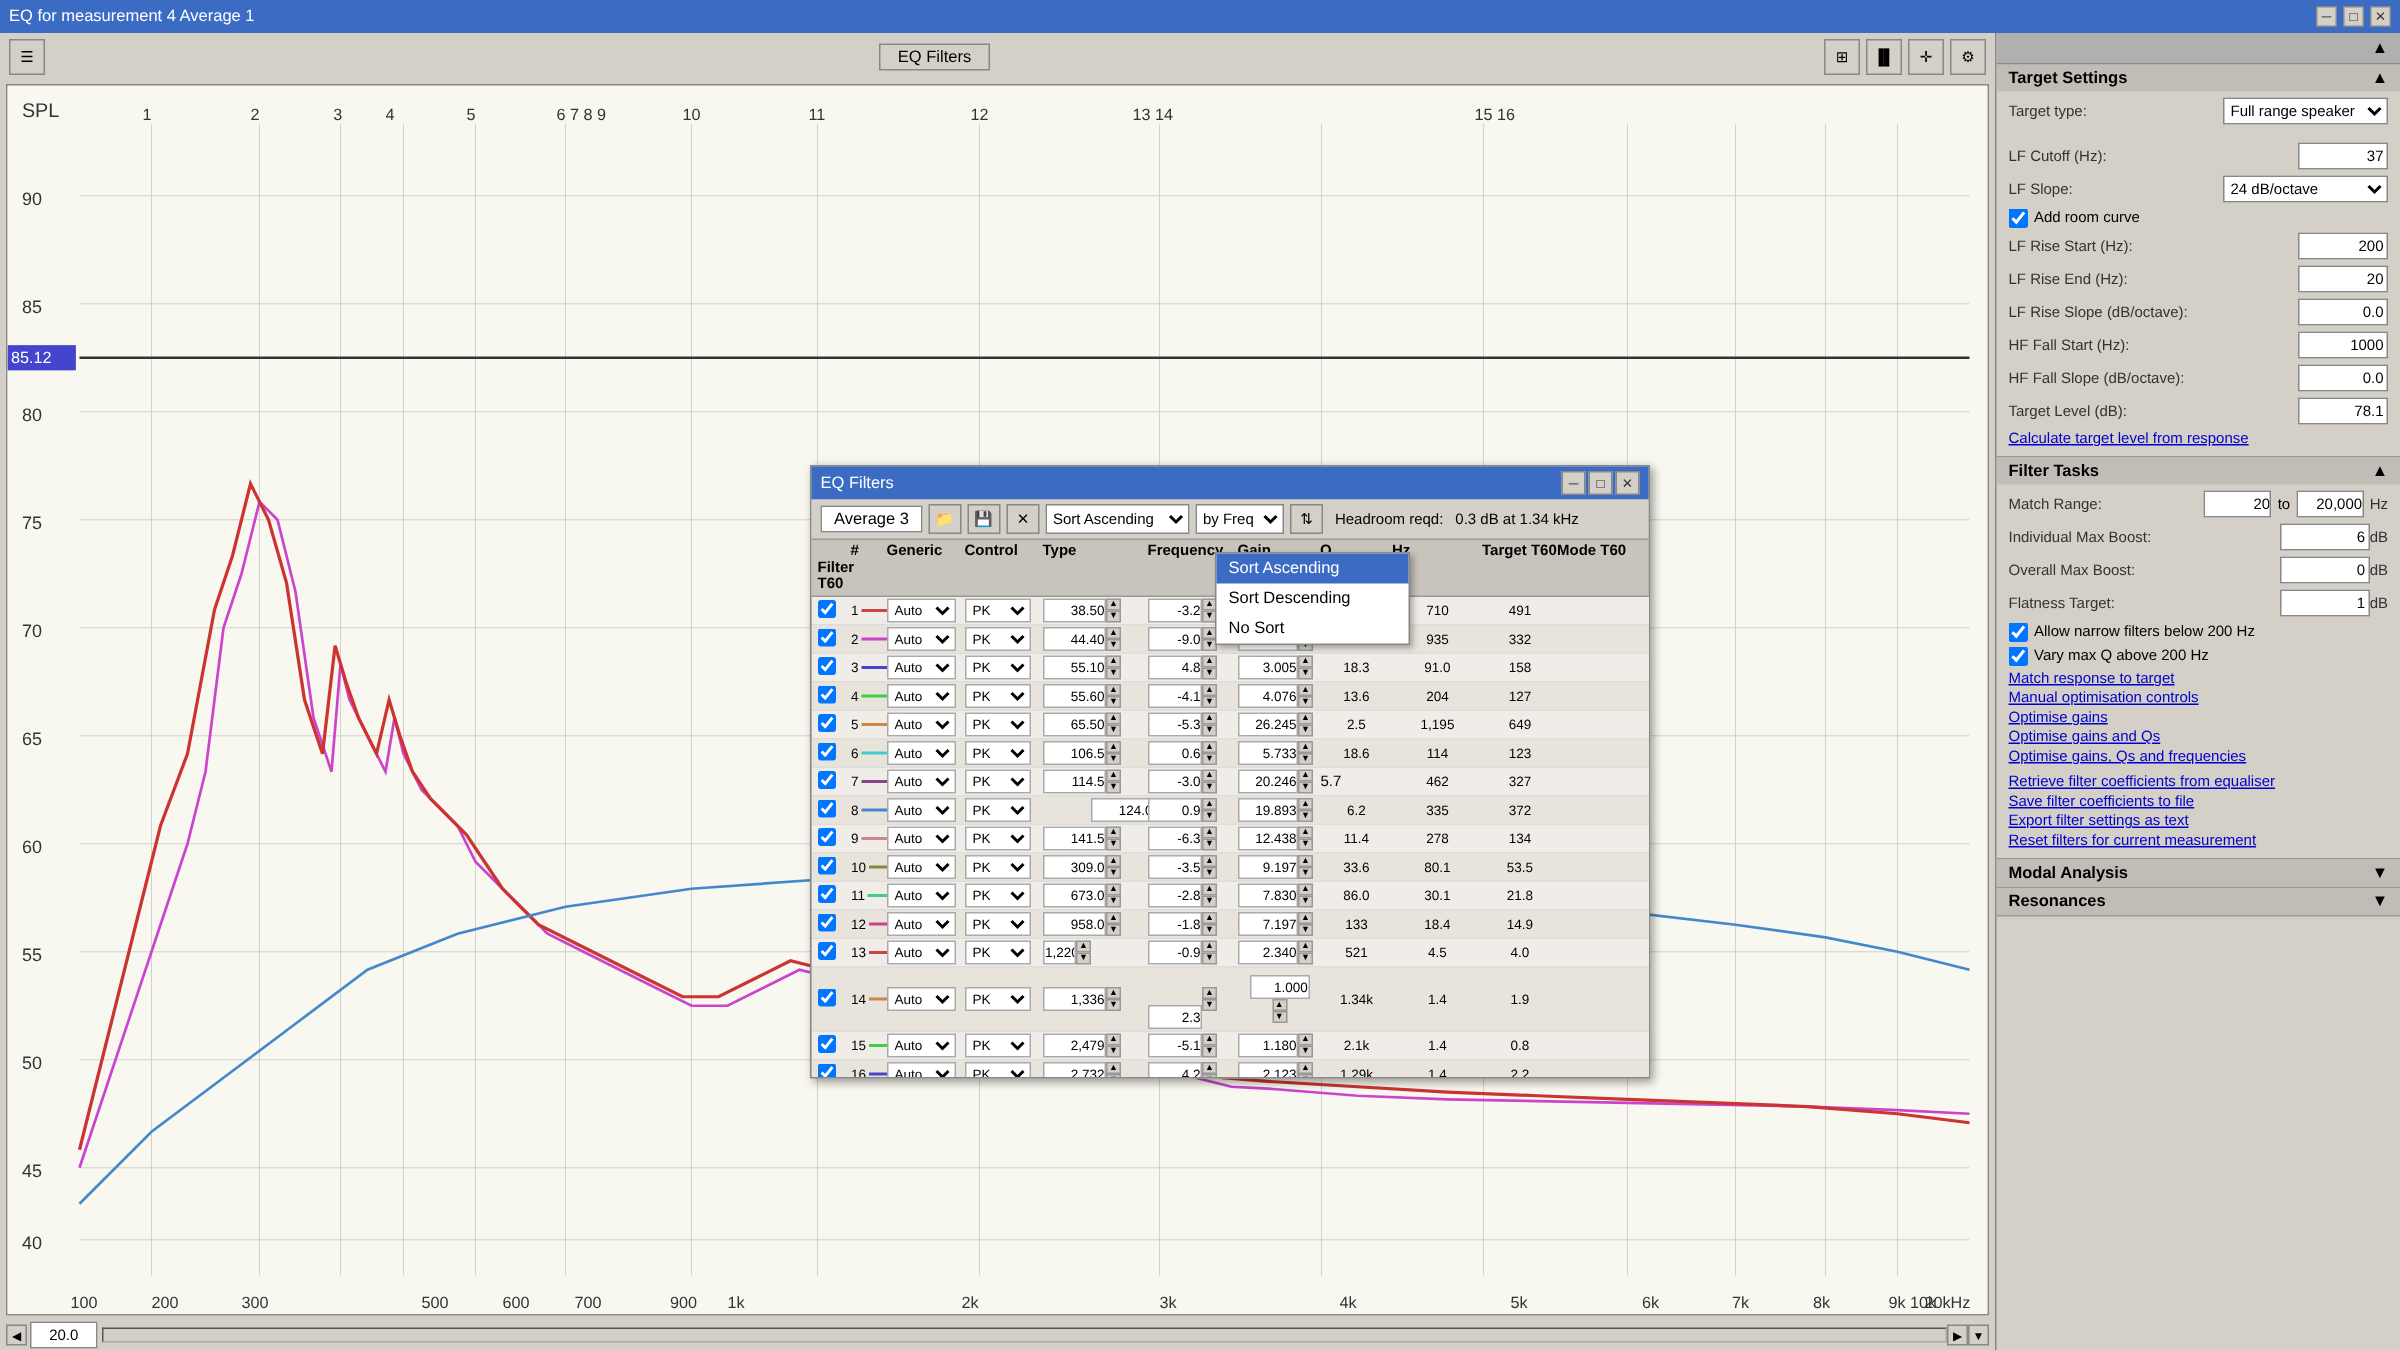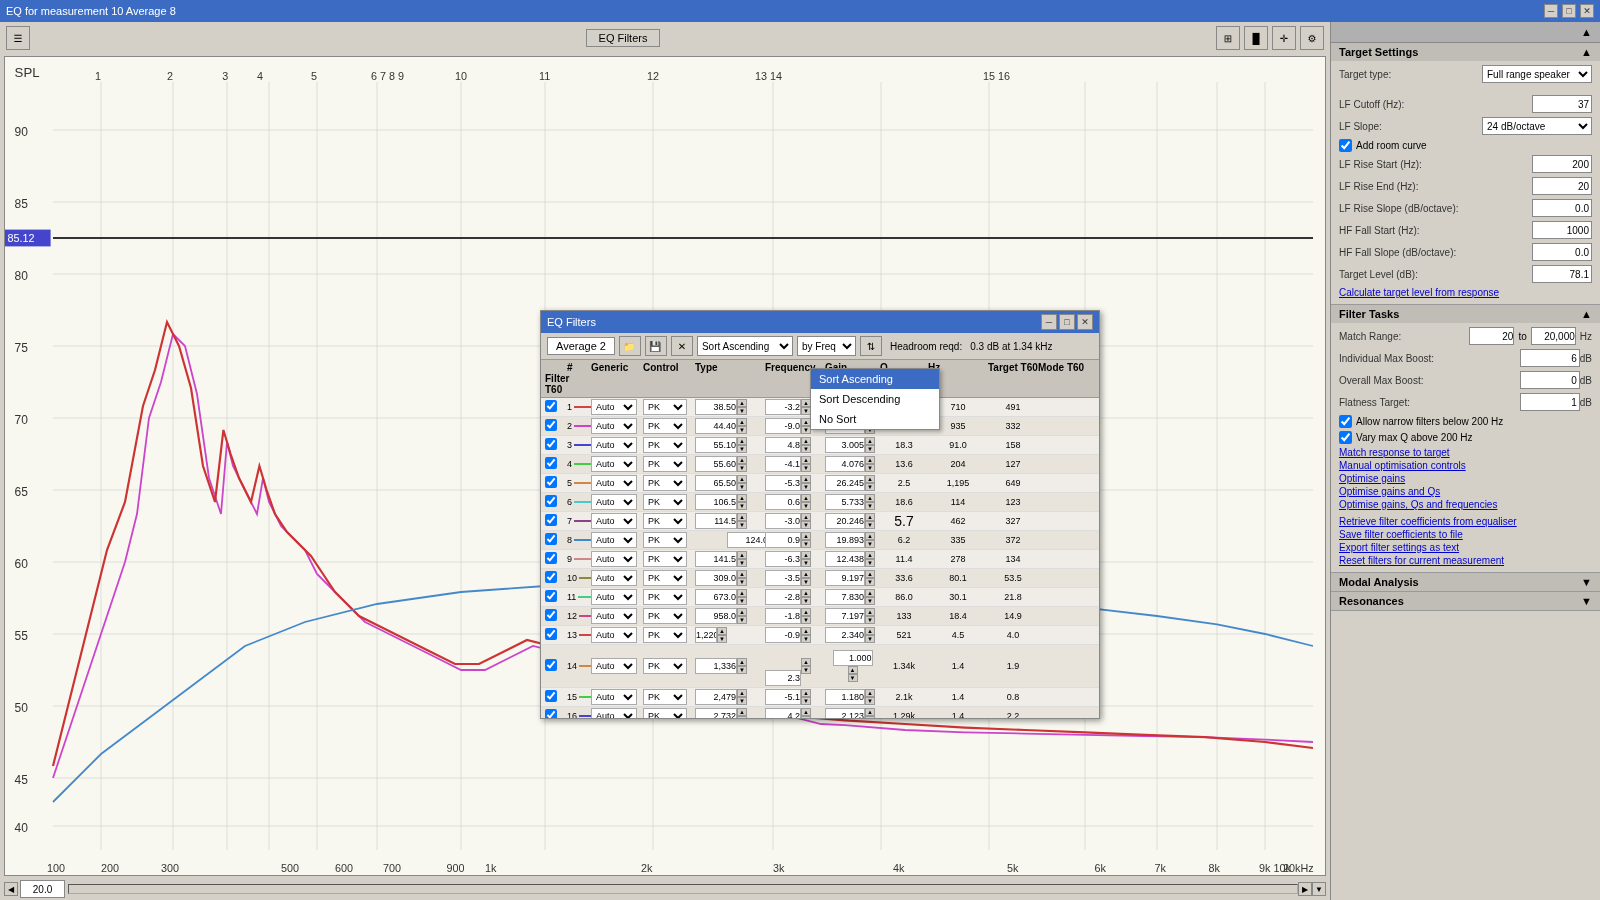--- a/index.html
+++ b/index.html
@@ -64,21 +64,21 @@
     .sort-menu { position: absolute; top: 368px; left: 810px; width: 130px; background: white; border: 1px solid #888; box-shadow: 2px 2px 4px rgba(0,0,0,0.3); z-index: 200; }
     .sort-menu-item { padding: 4px 8px; font-size: 11px; cursor: pointer; background: #3c6bc4; color: white; }
     .sort-menu-item-normal { padding: 4px 8px; font-size: 11px; cursor: pointer; }
   </style>
 </head>
 <body>
 
 <div class="main-window">
 
   <div class="title-bar">
-    <span>EQ for measurement 10 Average 8</span>
+    <span>EQ for measurement 4 Average 1</span>
     <div class="title-bar-buttons">
       <div class="title-btn">─</div>
       <div class="title-btn">□</div>
       <div class="title-btn">✕</div>
     </div>
   </div>
 
   <div class="app-body">
 
     <div class="chart-area">
@@ -342,21 +342,21 @@
   <div class="eq-dialog-titlebar">
     <span>EQ Filters</span>
     <div class="eq-dialog-btns">
       <div class="eq-dialog-btn">─</div>
       <div class="eq-dialog-btn">□</div>
       <div class="eq-dialog-btn">✕</div>
     </div>
   </div>
 
   <div class="eq-toolbar">
-    <div class="eq-tab eq-tab-active">Average 2</div>
+    <div class="eq-tab eq-tab-active">Average 3</div>
     <div class="eq-btn-sm">📁</div>
     <div class="eq-btn-sm">💾</div>
     <div class="eq-btn-sm">✕</div>
     <select class="eq-sort-select">
       <option selected="">Sort Ascending</option>
       <option>Sort Descending</option>
       <option>No Sort</option>
     </select>
     <select class="eq-freq-select">
       <option selected="">by Freq</option>
@@ -631,21 +631,21 @@
             <div style="width:10px;height:8px;border:1px solid #999;background:#d4d0c8;font-size:6px;cursor:pointer;text-align:center;">▼</div>
           </div>
     </div>
     <div style="display:flex;align-items:center;">
       <input type="text" value="20.246" style="width: 40px; height: 16px; border: 1px solid rgb(170, 170, 170); font-size: 9px; text-align: right;">
       <div style="display:flex;flex-direction:column;">
             <div style="width:10px;height:8px;border:1px solid #999;background:#d4d0c8;font-size:6px;cursor:pointer;text-align:center;">▲</div>
             <div style="width:10px;height:8px;border:1px solid #999;background:#d4d0c8;font-size:6px;cursor:pointer;text-align:center;">▼</div>
           </div>
     </div>
-    <div style="font-size:14px;text-align:center;">5.7</div>
+    <div style="font-size:10px;">5.7</div>
     <div style="font-size:9px;text-align:center;">462</div>
     <div style="font-size:9px;text-align:center;">327</div>
   </div>
       <div style="display: grid; grid-template-columns: 22px 24px 52px 52px 70px 60px 55px 48px 60px 50px 50px; align-items: center; padding: 1px 4px; border-bottom: 1px solid rgb(221, 221, 221); font-size: 10px; background: rgb(232, 228, 220);">
     <div><input type="checkbox" checked="" style="width: 12px; height: 12px;"></div>
     <div style="display:flex;align-items:center;gap:2px;">
       <span style="font-size:9px;">8</span>
       <span style="display:inline-block;width:18px;height:2px;background:#4488cc;"></span>
     </div>
     <div>

